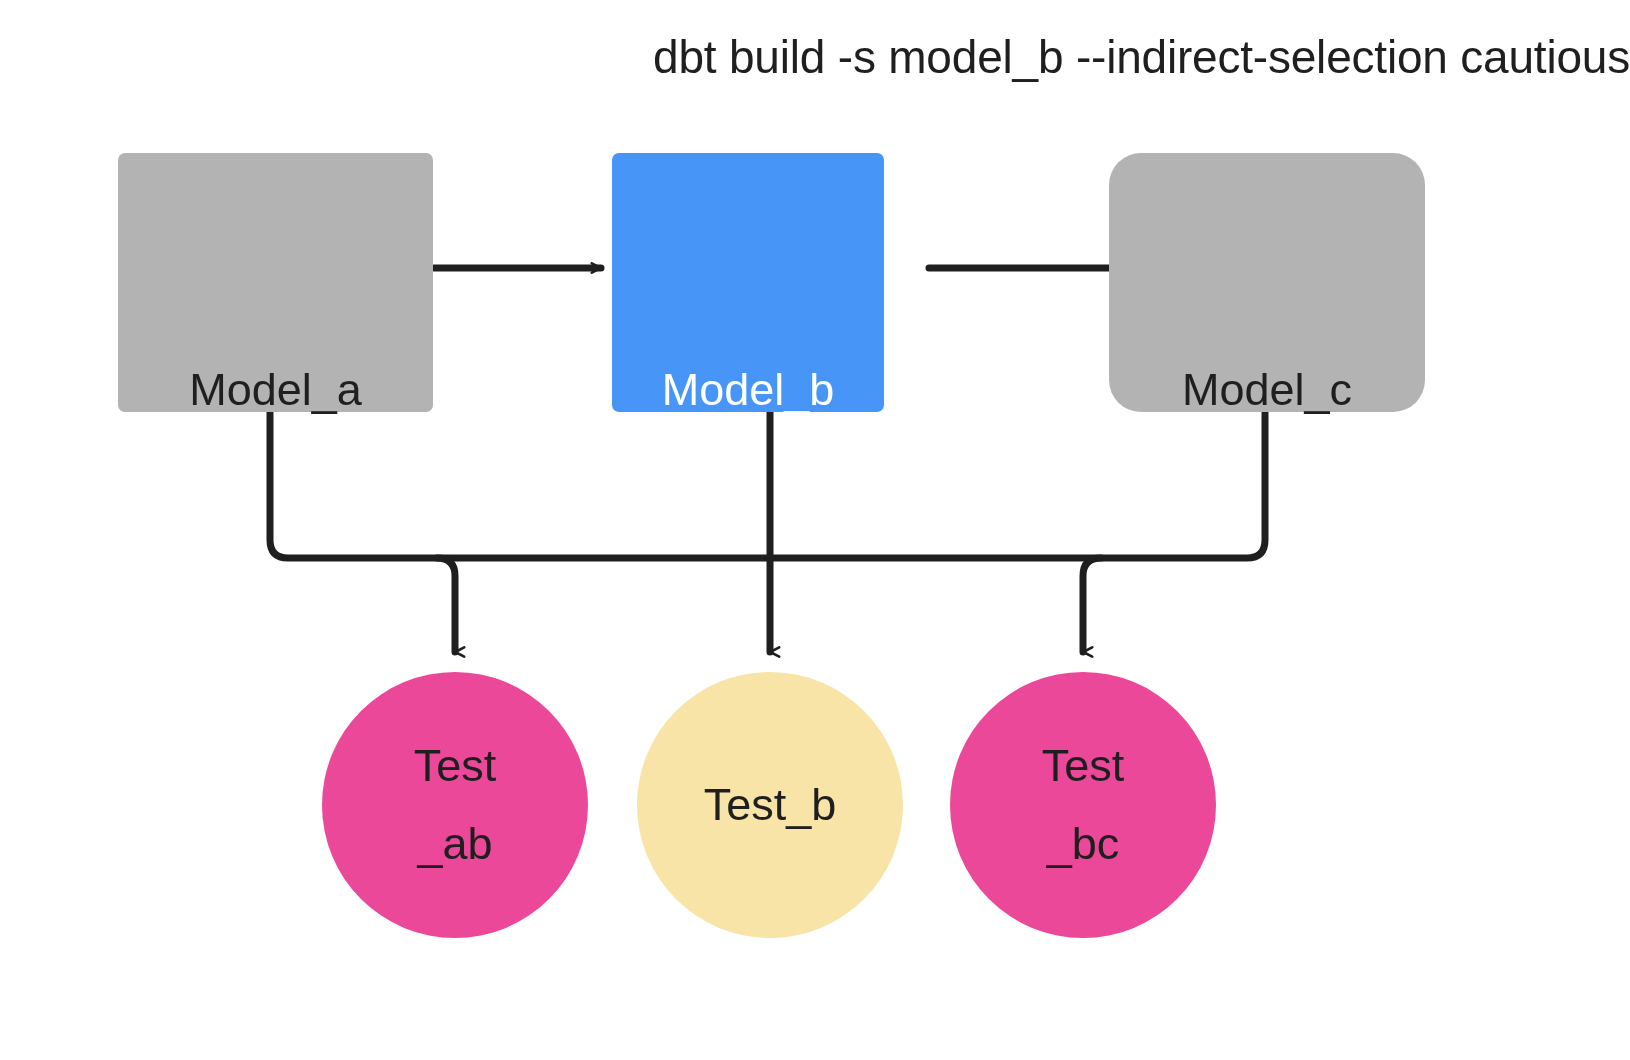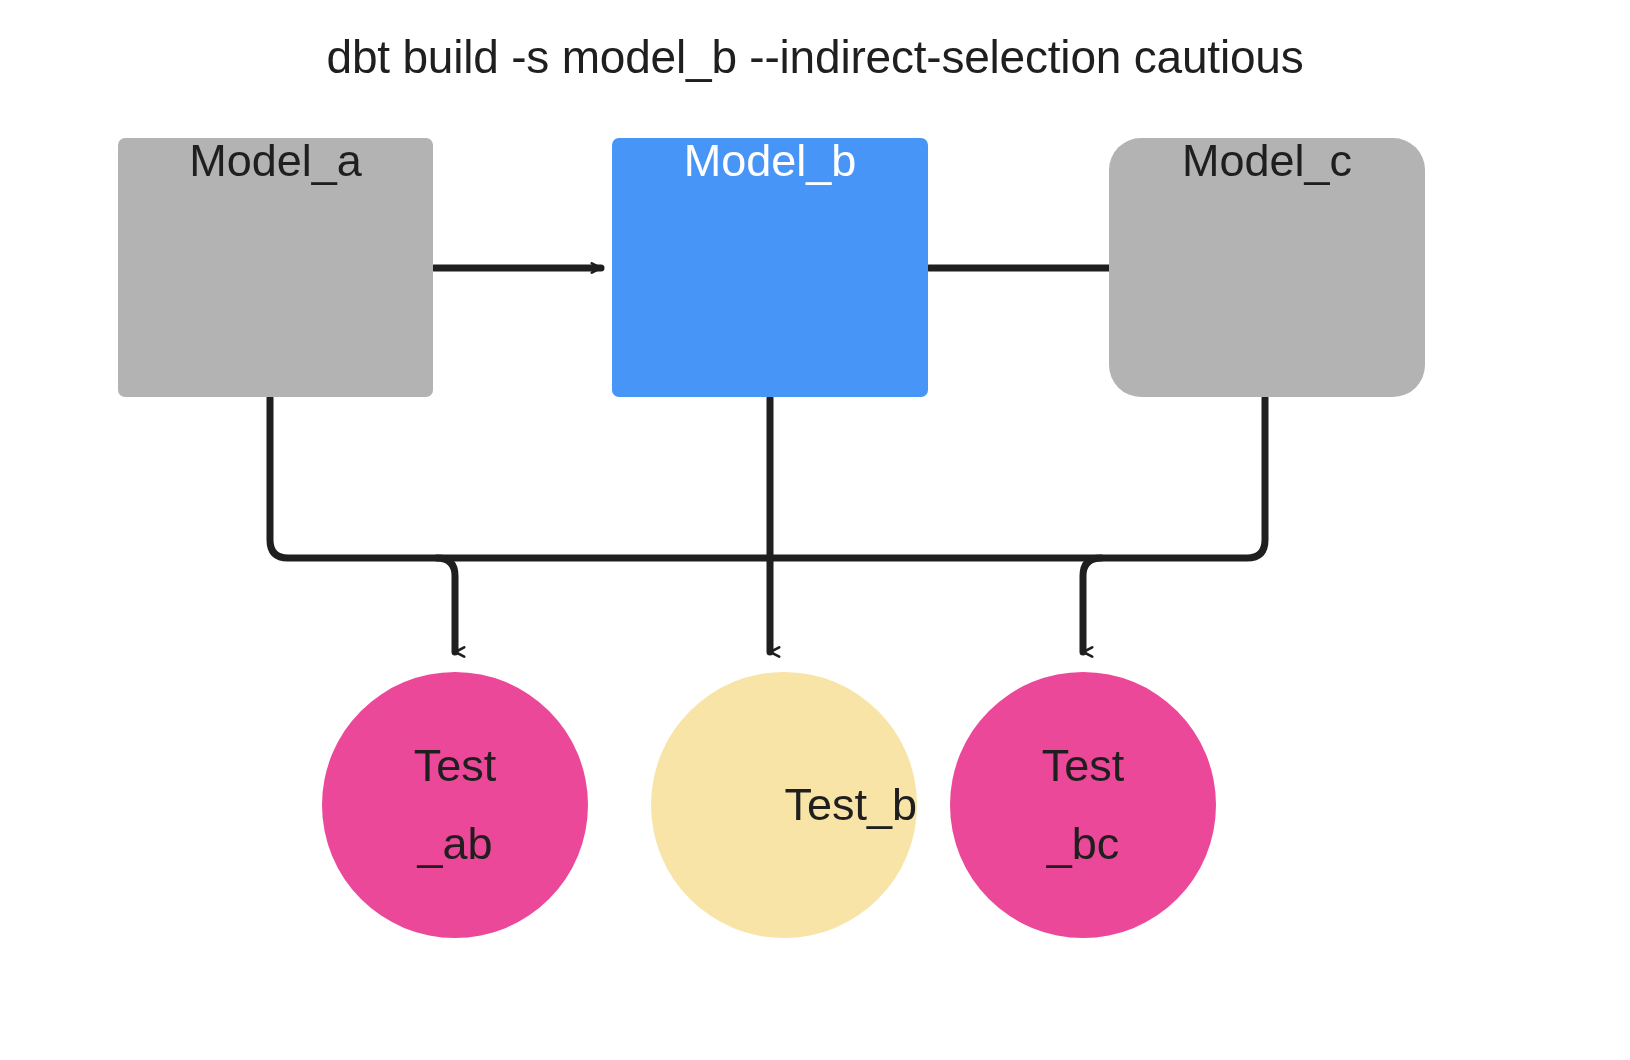--- a/index.html
+++ b/index.html
@@ -18,21 +18,21 @@
     background: #ffffff;
     overflow: hidden;
   }
 
   
   .title {
     position: absolute;
     left: 0;
     top: 28px;
     width: 1630px;
-    text-align: center;
+    text-align: right;
     font-size: 46px;
     line-height: 58px;
     color: #1f1f1f;
     letter-spacing: -0.2px;
     white-space: nowrap;
     font-weight: 400;
   }
 
   
   .edges {
@@ -41,23 +41,24 @@
     top: 0;
     width: 1630px;
     height: 1060px;
   }
 
   
   .node-box {
     position: absolute;
     border-radius: 7px;
     display: flex;
-    align-items: flex-start;
+    align-items: flex-end;
     justify-content: center;
     box-sizing: border-box;
+    margin-top: 15px;
   }
   .node-box .node-label {
     font-size: 45px;
     line-height: 45px;
     font-weight: 400;
     letter-spacing: 0px;
     white-space: nowrap;
   }
   .box-gray  { background: #b3b3b3; }
   .box-gray  .node-label { color: #1f1f1f; }
@@ -117,34 +118,34 @@
       <path d="M 437 558 Q 455 558 455 576 L 455 652" marker-end="url(#arrowDown)"></path>
 
       <path d="M 1101 558 Q 1083 558 1083 576 L 1083 652" marker-end="url(#arrowDown)"></path>
     </g>
   </svg>
 
   <div class="node-box box-gray" style="left:118px; top:138px; width:315px; height:259px;">
     <span class="node-label">Model_a</span>
   </div>
 
-  <div class="node-box box-blue" style="left:612px; top:138px; width:316px; height:259px;">
+  <div class="node-box box-blue" style="left:612px; top:138px; width:272px; height:259px;">
     <span class="node-label">Model_b</span>
   </div>
 
   <div class="node-box box-gray" style="left:1109px; top:138px; width:316px; height:259px;border-radius:32px;">
     <span class="node-label">Model_c</span>
   </div>
 
   <div class="node-circle circle-gray" style="left:322px; top:672px; width:266px; height:266px;">
     <span class="node-label">Test</span>
     <span class="node-label">_ab</span>
   </div>
 
-  <div class="node-circle circle-yellow" style="left:651px; top:672px; width:266px; height:266px;align-items:flex-end;">
+  <div class="node-circle circle-yellow" style="left:637px; top:672px; width:266px; height:266px;">
     <span class="node-label">Test_b</span>
   </div>
 
   <div class="node-circle circle-gray" style="left:950px; top:672px; width:266px; height:266px;">
     <span class="node-label">Test</span>
     <span class="node-label">_bc</span>
   </div>
 
 </div>
 

